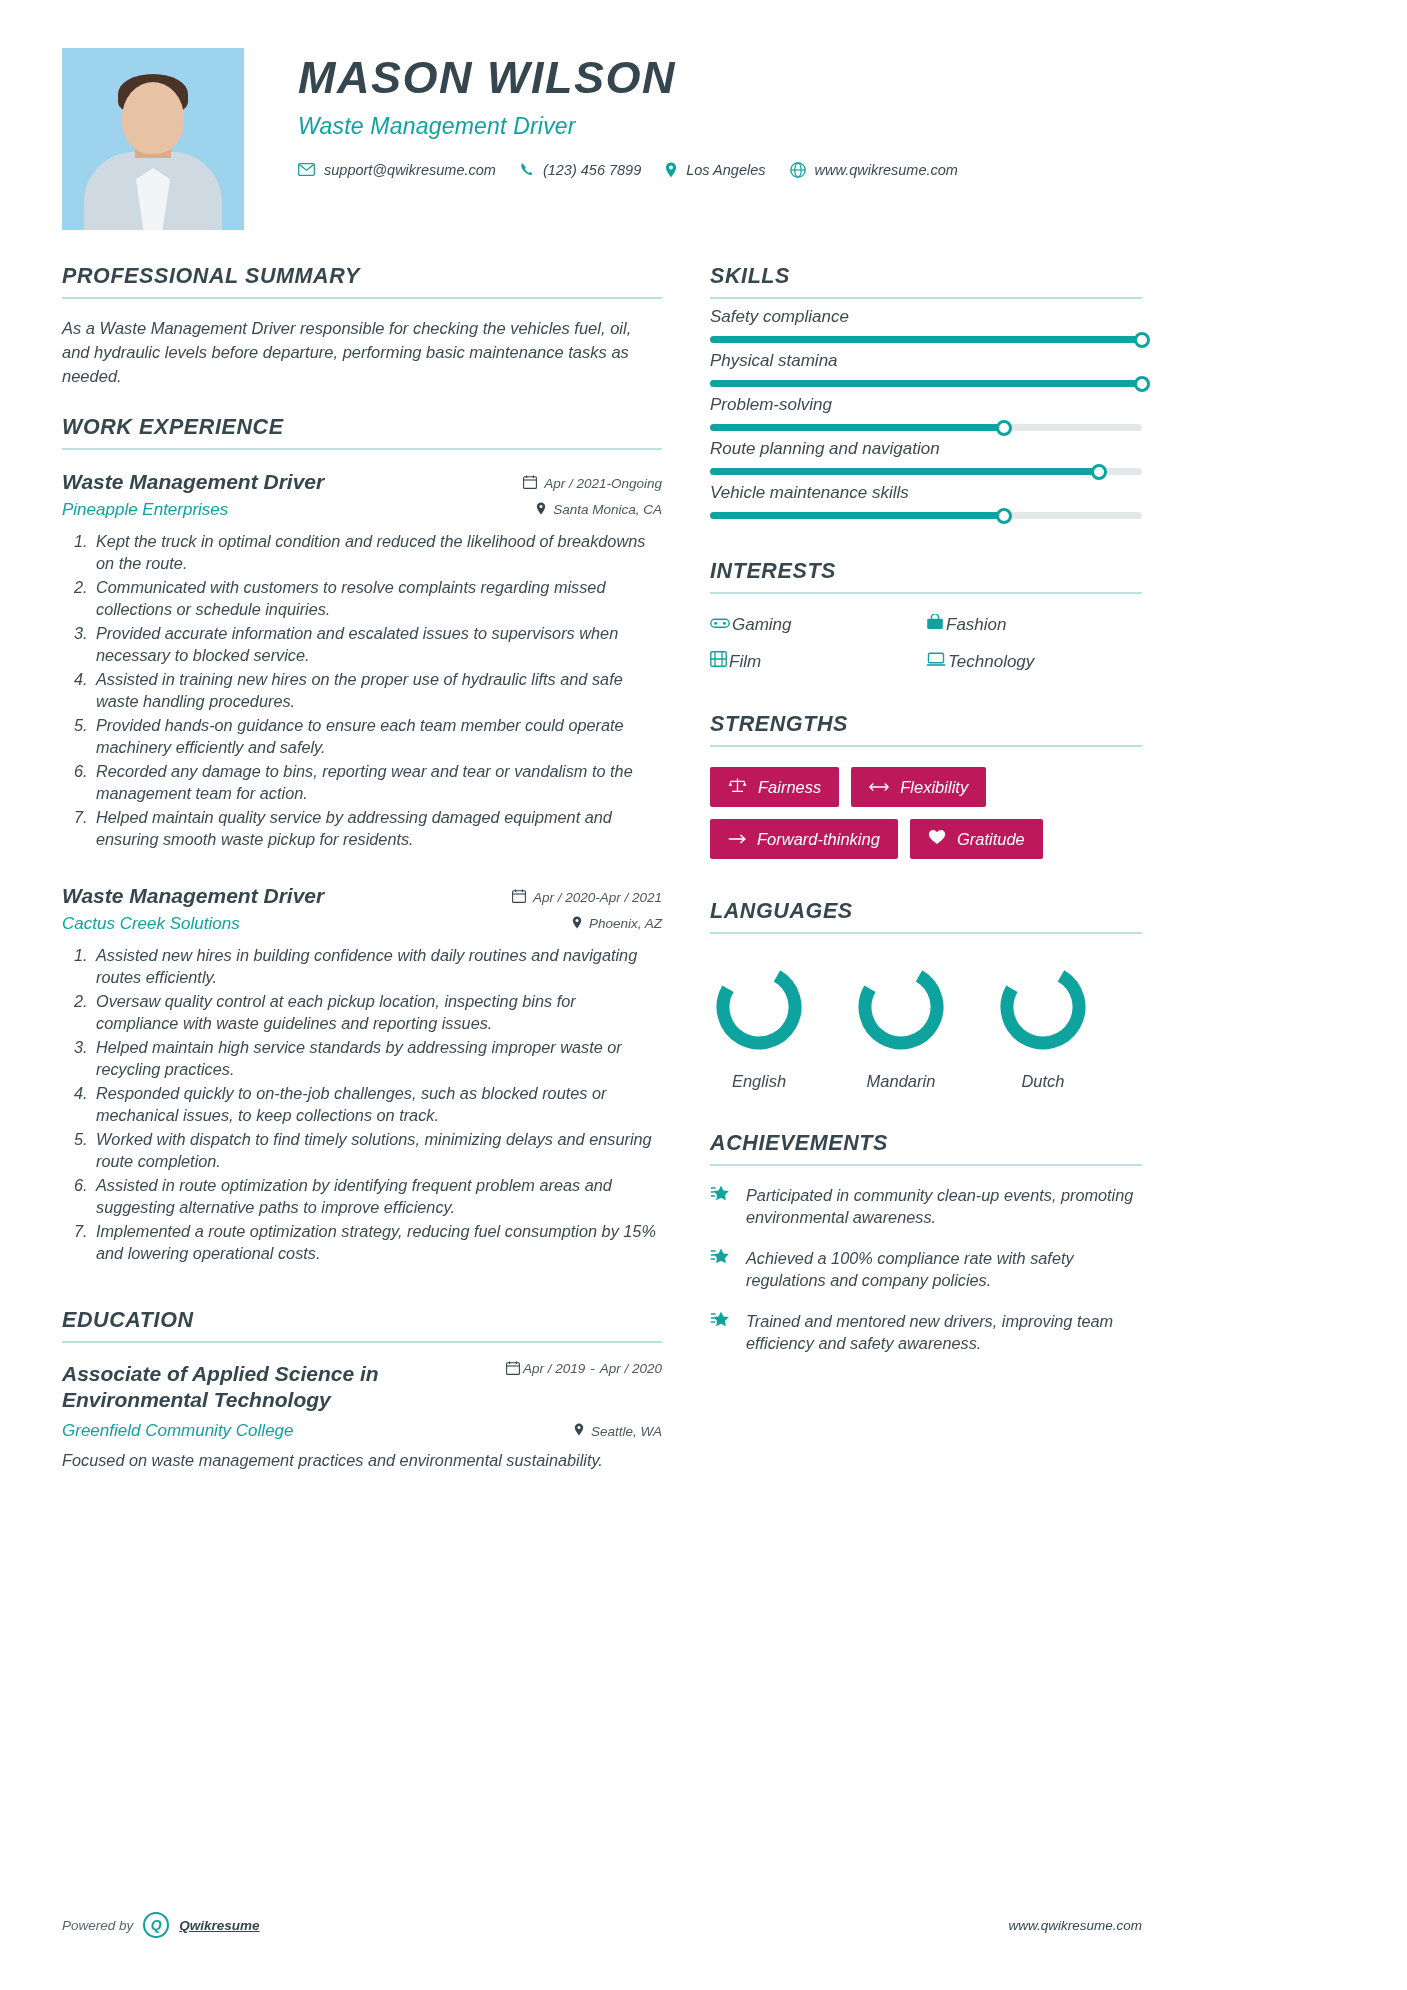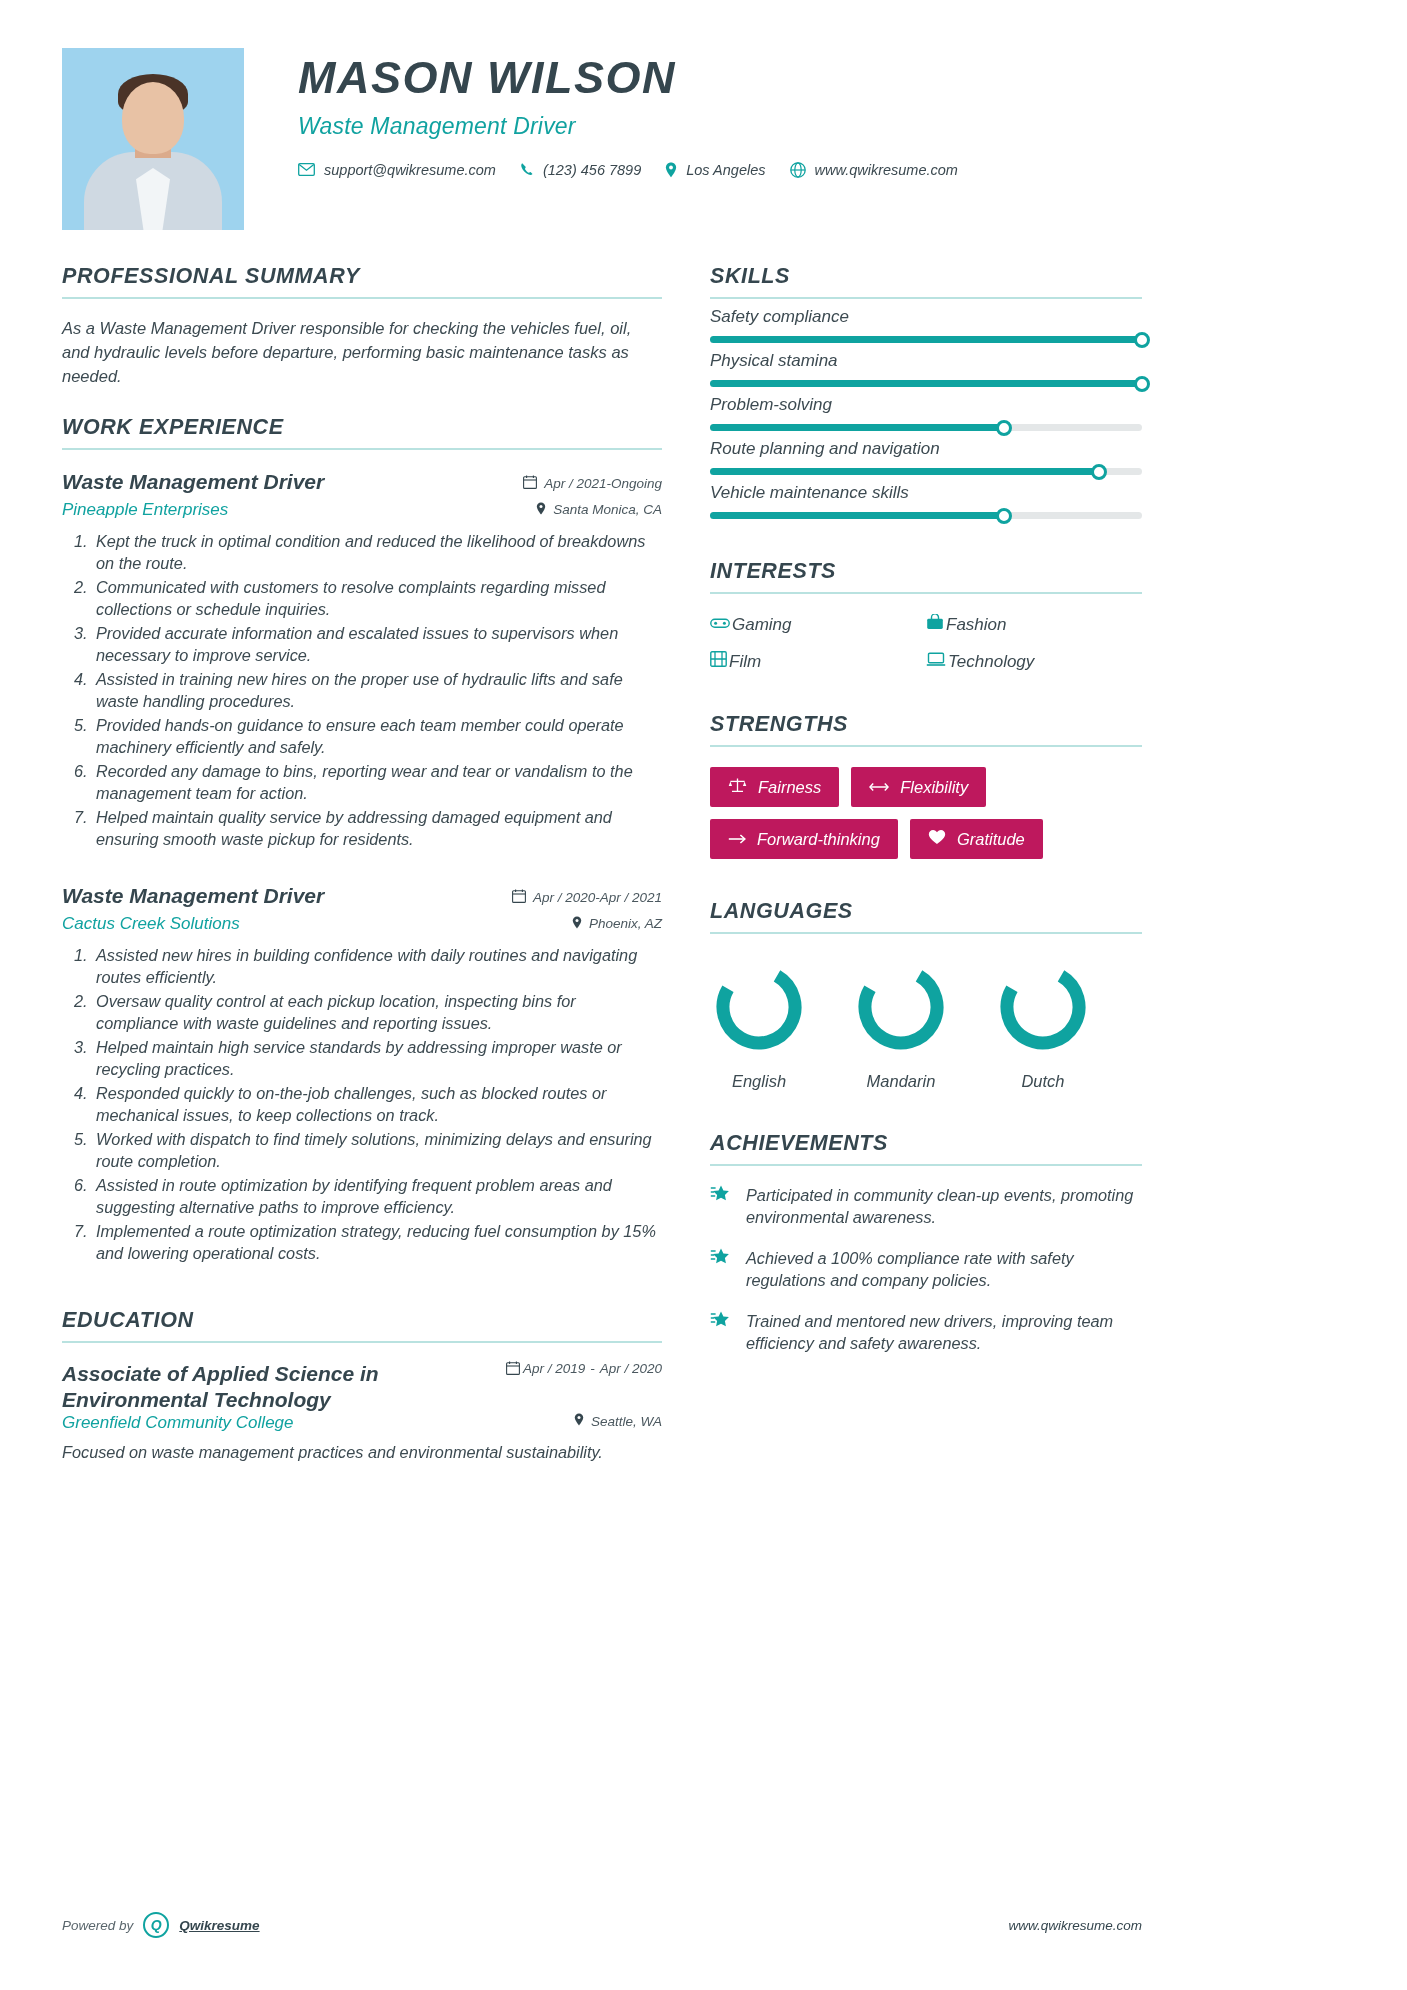--- a/index.html
+++ b/index.html
@@ -100,21 +100,21 @@
   .job-row2 { display: flex; justify-content: space-between; align-items: baseline; margin-top: 6px;}
   .company { font-size: 17px; color: #10a2a0; }
   ol.duties { margin: 10px 0 0 0; padding-left: 30px; }
   ol.duties li { font-size: 16.3px; line-height: 1.35; margin-bottom: 2px; color: #3c4a51; padding-left: 4px;}
 
   
   .edu-row { display:flex; justify-content: space-between; align-items: flex-start; margin-top: 18px;}
   .edu-name { font-size: 21px; font-weight: bold; color: #35464e; line-height: 1.25; max-width: 430px;}
   .edu-dates { font-size: 13.5px; color:#4b585f; display:flex; align-items:flex-start; gap:3px; white-space:nowrap;}
   .edu-dates .dd { line-height: 1.15; text-align:center; }
-  .edu-row2 { display:flex; justify-content: space-between; align-items: flex-start; }
+  .edu-row2 { display:flex; justify-content: space-between; align-items: center; margin-top: 8px;}
   .school { font-size: 17px; color: #10a2a0; }
   .edu-desc { font-size: 16.3px; line-height: 1.4; margin-top: 8px; color:#3c4a51;}
 
   
   .skill { margin-top: 8px; }
   .skill-label { font-size: 17px; color: #3c4a51; margin-bottom: 9px;}
   .bar-wrap { position: relative; height: 7px; background: #e4e7e8; border-radius: 4px; }
   .bar-fill { position:absolute; left:0; top:0; height:7px; background:#0fa3a0; border-radius:4px;}
   .bar-knob {
     position:absolute; top:50%; transform: translate(-50%,-50%);
@@ -256,21 +256,21 @@
                     <path d="M5 0.5 C2.6 0.5 0.8 2.3 0.8 4.6 C0.8 7.5 5 12.5 5 12.5 C5 12.5 9.2 7.5 9.2 4.6 C9.2 2.3 7.4 0.5 5 0.5 Z" fill="#35464e"></path>
                     <circle cx="5" cy="4.5" r="1.5" fill="#ffffff"></circle>
                   </svg>
               </span>
               <span>Santa Monica, CA</span>
             </div>
           </div>
           <ol class="duties">
             <li>Kept the truck in optimal condition and reduced the likelihood of breakdowns on the route.</li>
             <li>Communicated with customers to resolve complaints regarding missed collections or schedule inquiries.</li>
-            <li>Provided accurate information and escalated issues to supervisors when necessary to improve service.</li>
+            <li>Provided accurate information and escalated issues to supervisors when necessary to blocked service.</li>
             <li>Assisted in training new hires on the proper use of hydraulic lifts and safe waste handling procedures.</li>
             <li>Provided hands-on guidance to ensure each team member could operate machinery efficiently and safely.</li>
             <li>Recorded any damage to bins, reporting wear and tear or vandalism to the management team for action.</li>
             <li>Helped maintain quality service by addressing damaged equipment and ensuring smooth waste pickup for residents.</li>
           </ol>
         </div>
 
         <div class="job" style="margin-top:34px;">
           <div class="job-row">
             <div class="job-name">Waste Management Driver</div>

